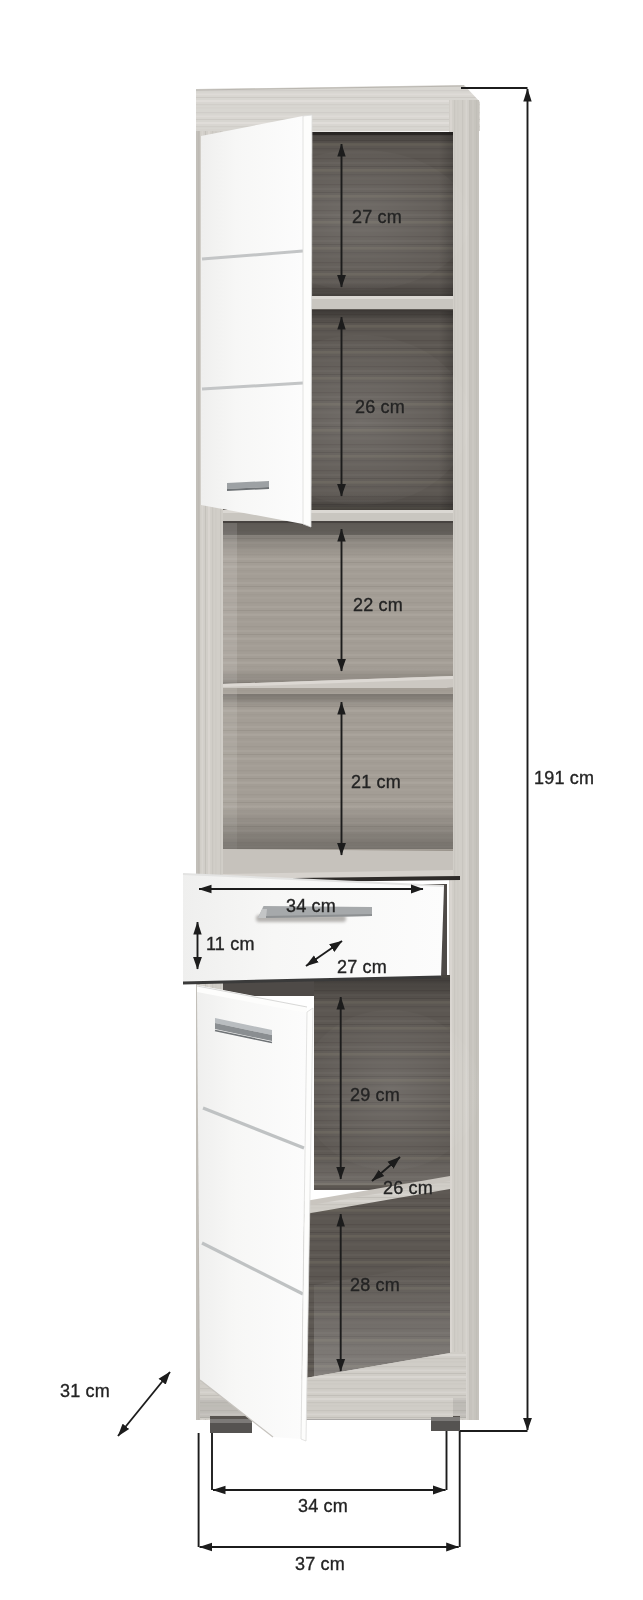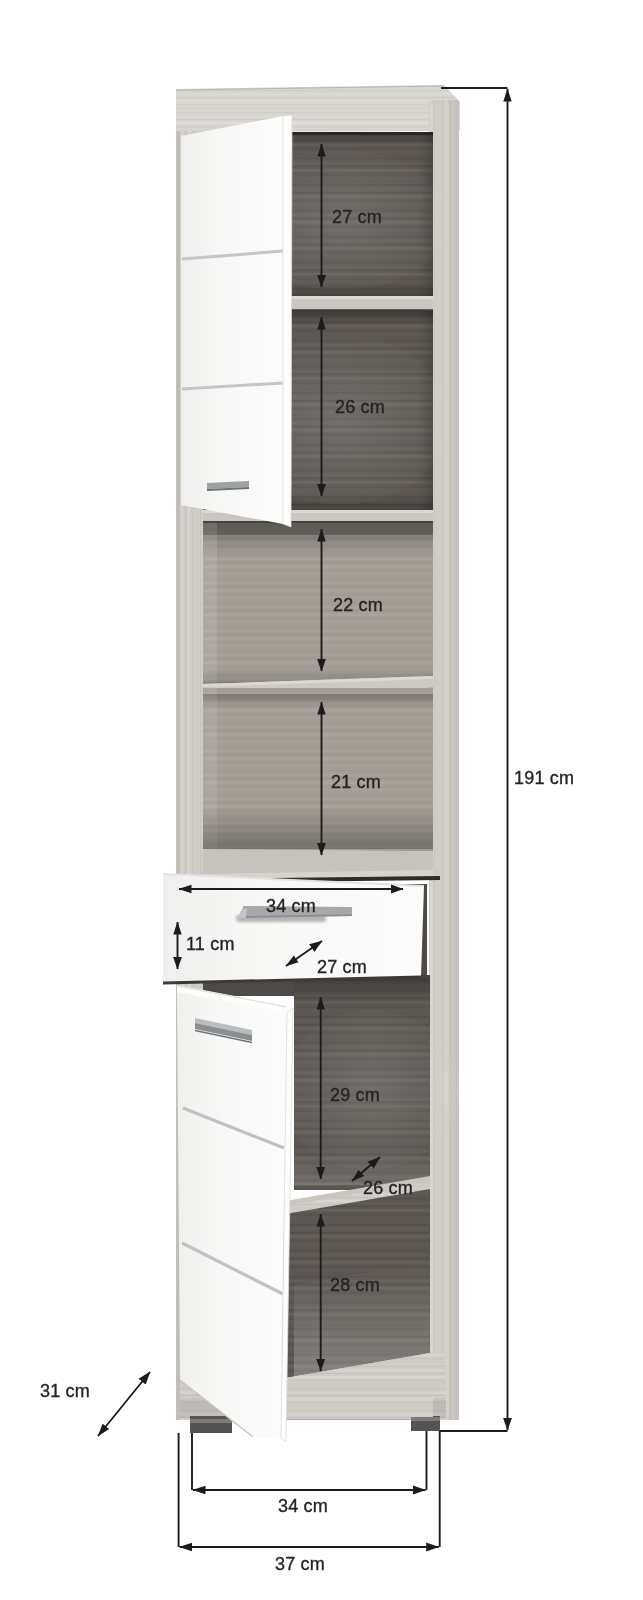--- a/index.html
+++ b/index.html
@@ -1,16 +1,16 @@
 <!DOCTYPE html>
 <html><head>
 <meta charset="utf-8">
 <style>
   html,body{margin:0;padding:0;background:#ffffff;}
-  #page{position:relative;width:576px;height:1600px;background:#ffffff;overflow:hidden;}
+  #page{position:relative;width:576px;height:1600px;background:#ffffff;overflow:hidden;padding-left:20px;}
   svg{display:block;}
   text{font-family:"Liberation Sans",sans-serif;fill:#242424;stroke:#242424;stroke-width:0.35;font-size:18px;letter-spacing:0.2px;}
 </style>
 </head>
 <body>
 <div id="page">
 <svg width="643" height="1600" viewBox="0 0 643 1600">
 <defs>
 
   <pattern id="dg" width="300" height="26" patternUnits="userSpaceOnUse">

